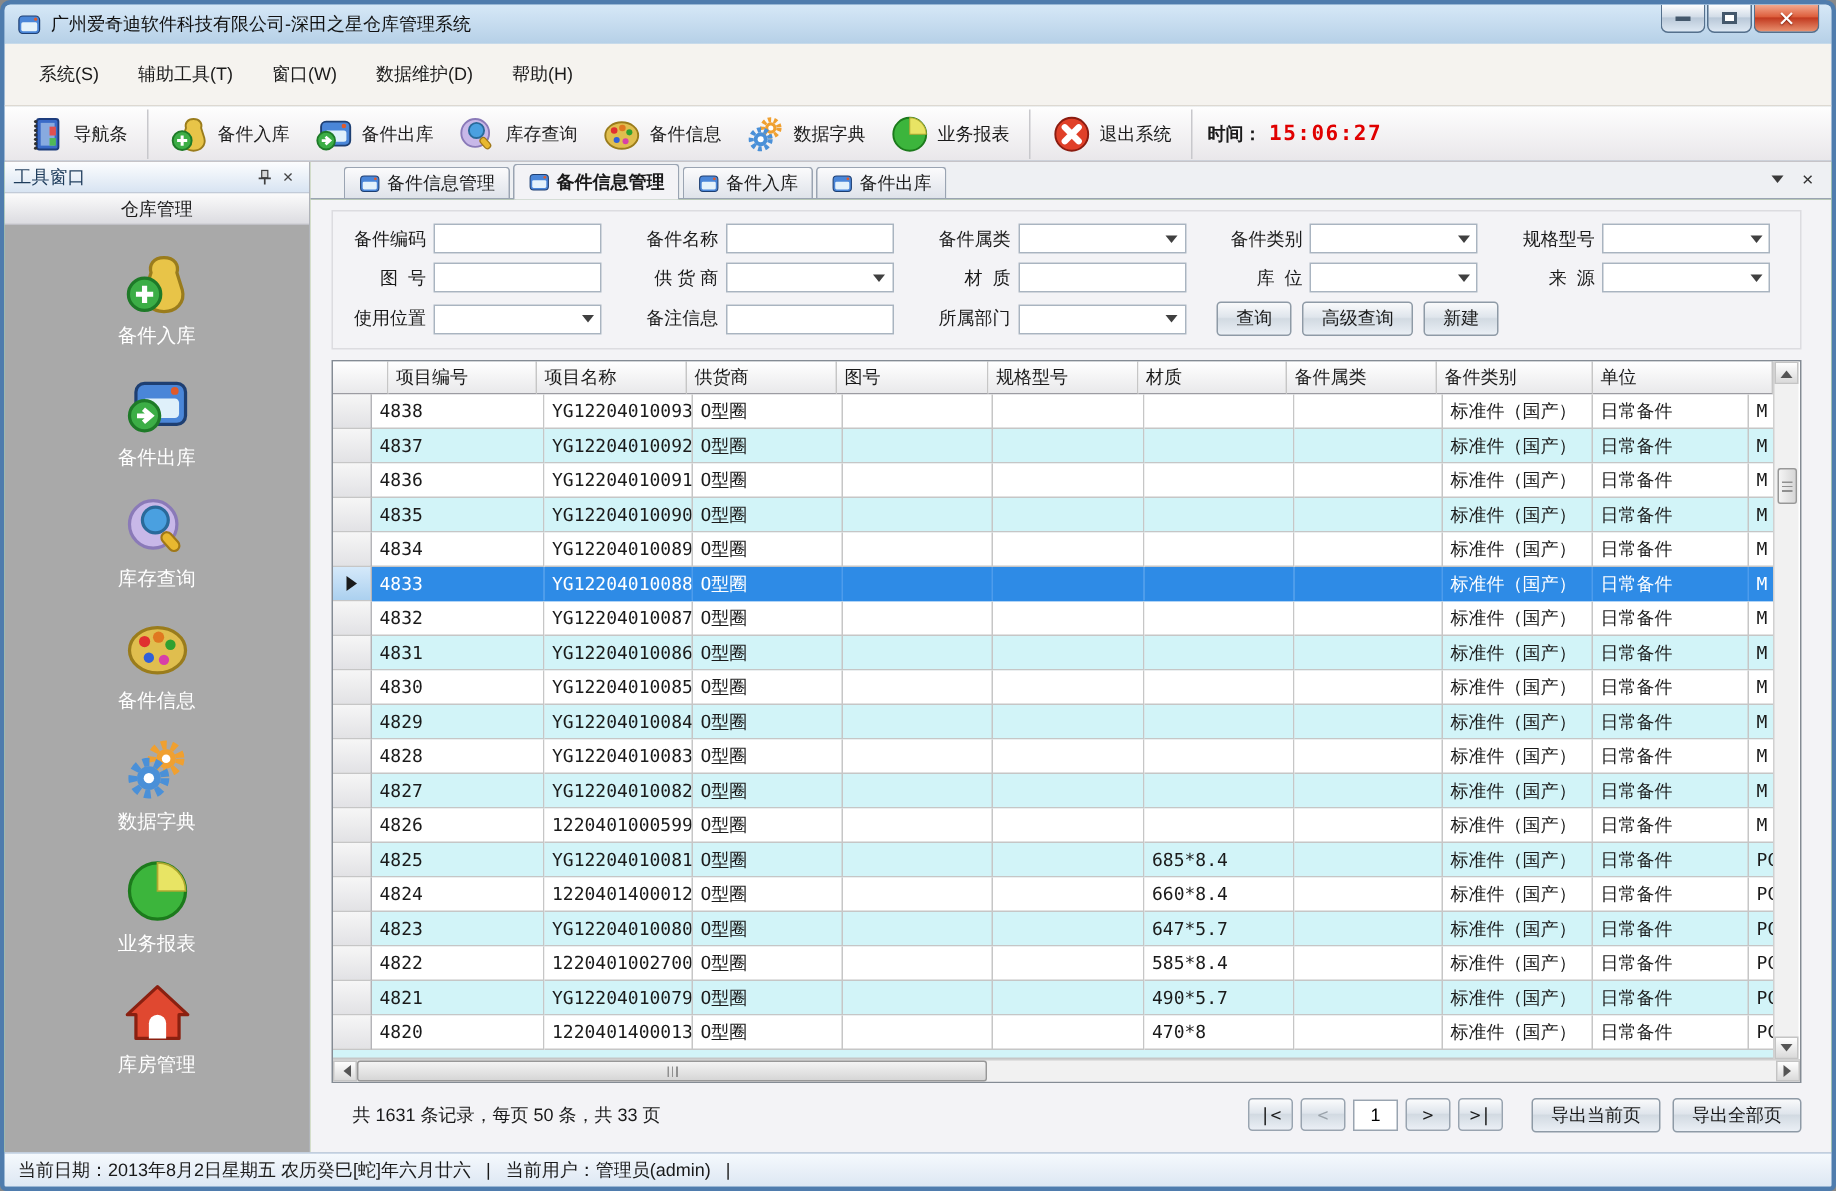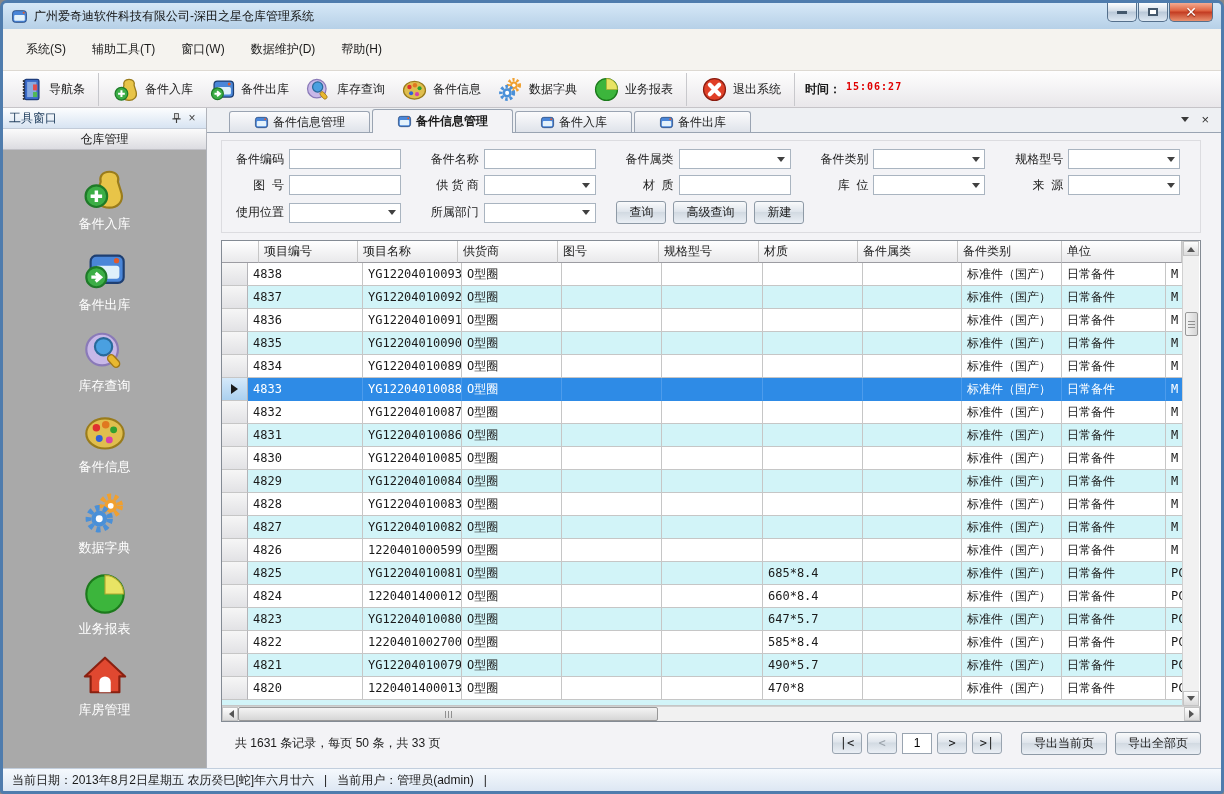--- a/index.html
+++ b/index.html
@@ -31,21 +31,21 @@
   
   .toolbar { height:37px; flex:none; background:linear-gradient(#fefefe,#e9e7ea);
              border-bottom:1px solid #c6c4c8; display:flex; align-items:center; padding:0 6px; }
   .tbtn { display:flex; align-items:center; gap:5px; padding:3px 8px; white-space:nowrap; }
   .tbtn svg { width:27px; height:27px; flex:none; }
   .toolbar > .tbtn:nth-child(1), .toolbar > .tbtn:nth-child(7), .toolbar > .tbtn:nth-child(8)
     { border-right:1px solid #c8c8cc; padding-right:13px; margin-right:6px; }
   .time { display:flex; align-items:flex-start; margin-left:4px; }
   .time-label { font-weight:bold; }
   .time-value { color:#e00000; font-weight:bold; font-family:"DejaVu Sans Mono","Liberation Mono",monospace;
-                font-size:10px; margin-left:5px; letter-spacing:1px; }
+                font-size:14px; margin-left:5px; letter-spacing:1px; }
 
   
   .appbody { flex:1; display:flex; min-height:0; background:#84cc16; }
 
   
   .sidebar { width:204px; flex:none; display:flex; flex-direction:column; border-right:1px solid #b0b3ba; background:#f0f0f3; }
   .sb-header { height:21px; flex:none; background:linear-gradient(#fcfdfe,#d8e4f2); border-bottom:1px solid #c2cbd8;
                display:flex; align-items:center; padding:0 6px; color:#1e3c5c; }
   .sb-header .spacer { flex:1; }
   .sb-tool { width:16px; height:16px; display:flex; align-items:center; justify-content:center; color:#444; }
@@ -54,21 +54,21 @@
   .sb-body { flex:1; background:#a9a9a9; display:flex; flex-direction:column; align-items:center;
              padding-top:16px; gap:14px; overflow:hidden; }
   .sb-item { display:flex; flex-direction:column; align-items:center; cursor:default; }
   .sb-item svg { width:46px; height:46px; }
   .sb-item .sb-label { color:#fff; font-size:13px; margin-top:3px; }
 
   
   .main { flex:1; display:flex; flex-direction:column; min-width:0; }
   .tabbar { height:25px; flex:none; display:flex; align-items:flex-end; padding-left:22px;
             background:#eef0f3; position:relative; border-bottom:1px solid #9aa4b2; }
-  .tab { display:flex; align-items:center; gap:4px; height:21px; padding:0 24px; margin-right:2px;
+  .tab { display:flex; align-items:center; gap:4px; height:21px; padding:0 9px; margin-right:2px;
          border:1px solid #9aa4b2; border-bottom:none; border-radius:3px 3px 0 0;
          background:linear-gradient(#fbfbfc,#dfe3ea); position:relative; }
   .tab svg { width:15px; height:15px; flex:none; }
   .tab.active { background:#f3f3f6; font-weight:bold; height:24px; margin-bottom:-1px; z-index:2; }
   .tabbar-controls { position:absolute; right:12px; top:5px; display:flex; gap:12px; align-items:center; }
   .dd-tri { width:0; height:0; border:4px solid transparent; border-top:5px solid #3a3a3a; margin-top:3px; }
   .tab-close { font-size:13px; color:#333; line-height:1; }
 
   .tabpage { flex:1; background:#f3f3f6; display:flex; flex-direction:column; min-height:0; padding-top:7px; }
 
@@ -538,20 +538,26 @@
 
               <div class="field">
                 <span class="flabel">使用位置</span>
                 <span class="fbox select">
                   <span class="dd">
                     <i></i>
                   </span>
                 </span>
               </div>
 
+              <div class="field">
+                <span class="flabel">备注信息</span>
+                <span class="fbox">
+                  
+                </span>
+              </div>
 
 
               <div class="field">
                 <span class="flabel">所属部门</span>
                 <span class="fbox select">
                   <span class="dd">
                     <i></i>
                   </span>
                 </span>
               </div>

